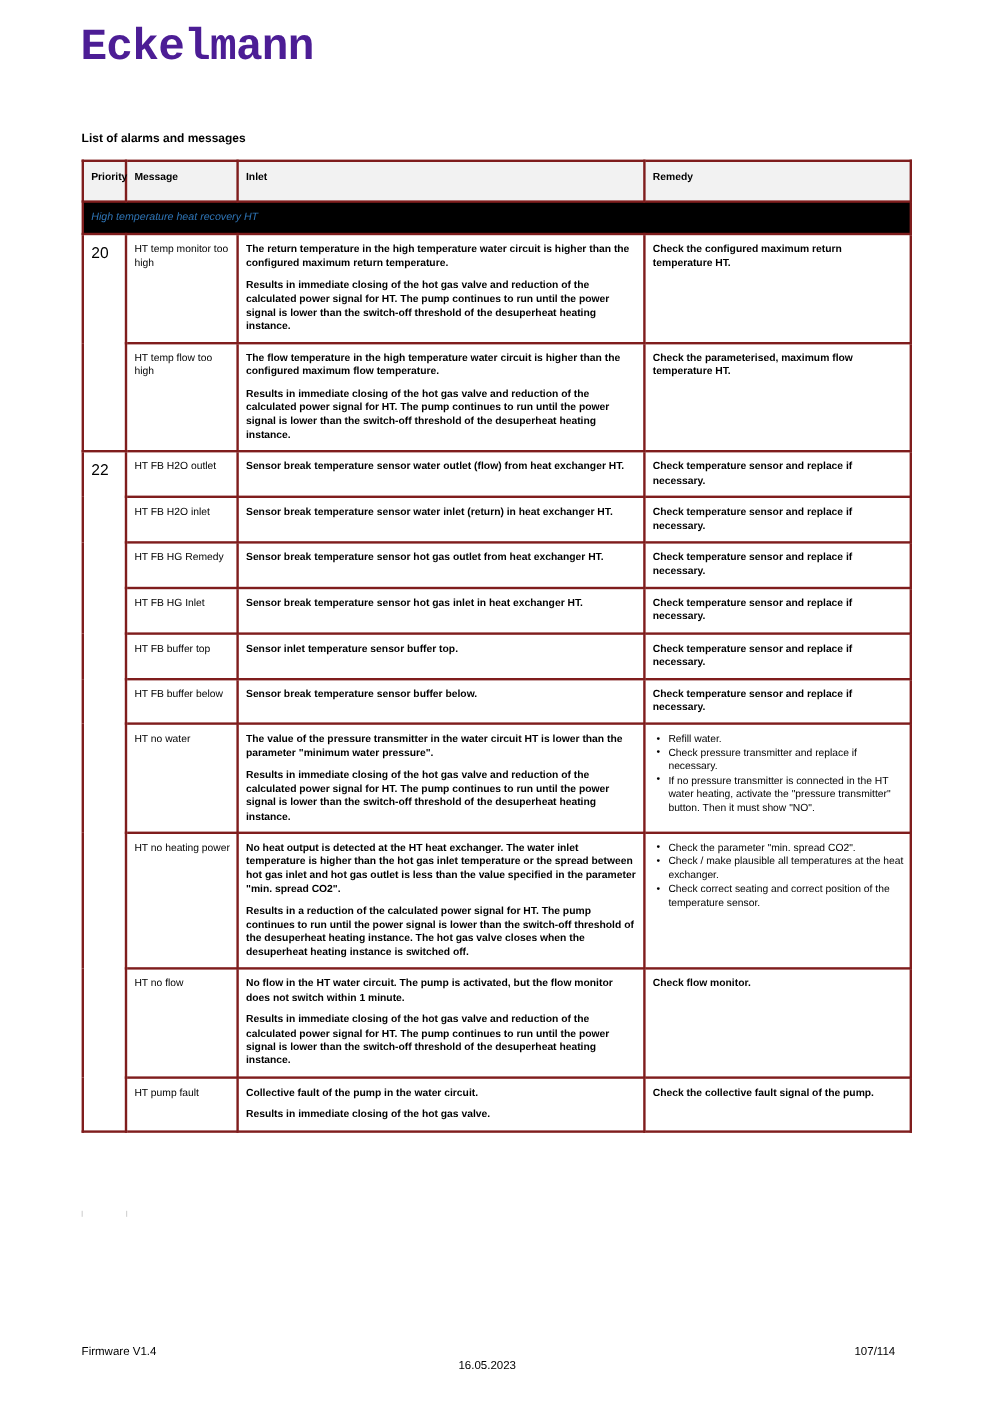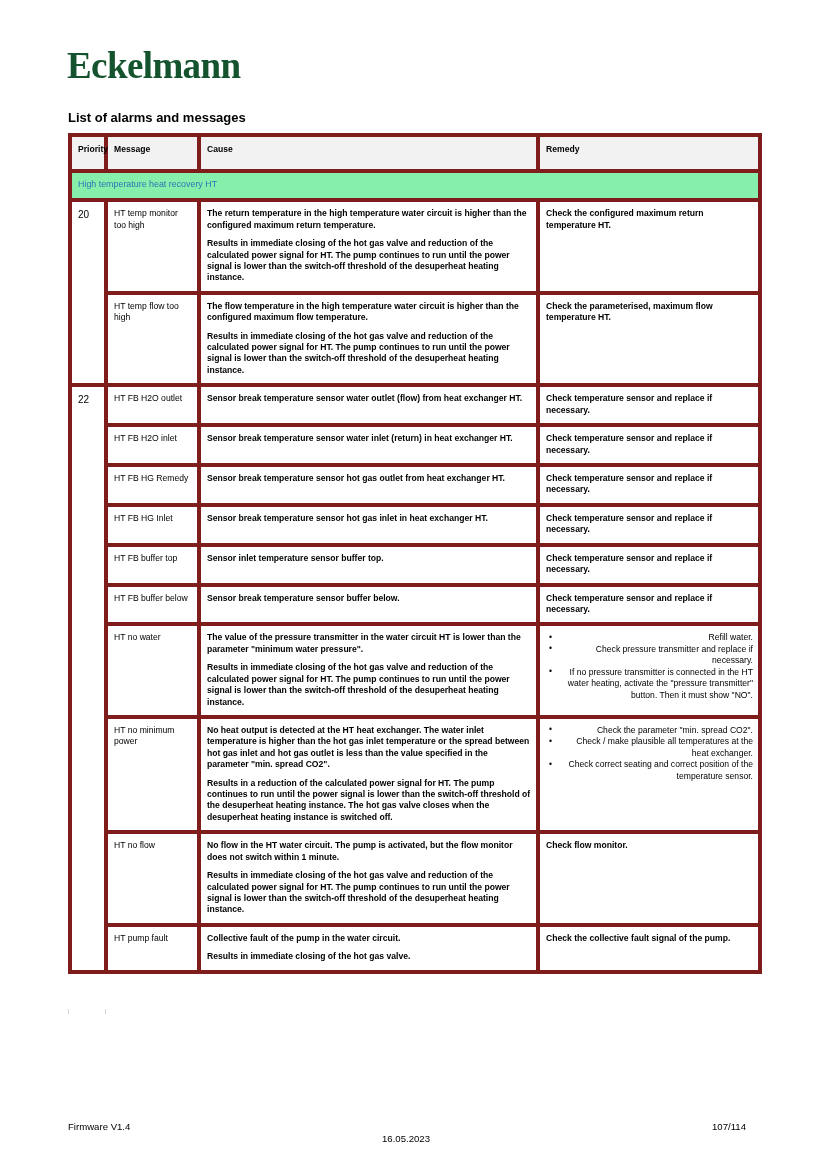--- a/index.html
+++ b/index.html
@@ -21,35 +21,35 @@
     left: 0; top: 0;
     width: 827px;
     height: 1169px;
     overflow: hidden;
   }
 
   
   .logo {
     position: absolute;
     left: 67px;
-    top: 47px;
-    font-family: Liberation Serif, serif;
+    top: 22px;
+    font-family: Liberation Mono, monospace;
     font-weight: bold;
     font-size: 37px;
     letter-spacing: -0.6px;
-    color: #14532d;
+    color: #4c1d95;
     line-height: 1;
   }
 
   
   .doc-heading {
     position: absolute;
     left: 68px;
     top: 110px;
-    font-size: 13px;
+    font-size: 10px;
     font-weight: bold;
     color: #000000;
     line-height: 1.2;
   }
 
   
   .tbl-wrap {
     position: absolute;
     left: 68px;
     top: 133px;
@@ -62,66 +62,66 @@
     font-size: 8.6px;
     line-height: 1.33;
   }
   table.alarms col.c-prio    { width: 36px; }
   table.alarms col.c-message { width: 93px; }
   table.alarms col.c-cause   { width: 339px; }
   table.alarms col.c-remedy  { width: 222px; }
 
   table.alarms th,
   table.alarms td {
-    border: 4px solid #7f1d1d;
+    border: 2px solid #7f1d1d;
     vertical-align: top;
     padding: 6px 5px 7px 6px;
     text-align: left;
   }
   table.alarms thead th {
     background: #f2f2f2;
     font-weight: bold;
     font-size: 8.6px;
     padding-top: 7px;
     padding-bottom: 14px;
     color: #000;
   }
   td.prio {
-    font-size: 10px;
+    font-size: 13px;
     padding-top: 6px;
     border-bottom-color: #d4d4d4;
   }
   .sect-row td {
-    background: #86efac;
+    background: #000000;
     color: #2e74b5;
     font-size: 8.9px;
     padding-top: 7px;
     padding-bottom: 8px;
     border-left: 1px solid #d4d4d4;
     border-right: 1px solid #d4d4d4;
     border-top: 1px solid #d4d4d4;
     border-bottom: 1px solid #d4d4d4;
+    font-style: italic;
   }
   td p {
     margin: 0 0 0 0;
     font-weight: bold;
   }
   td p + p {
     margin-top: 7px;
   }
   ul.remedy {
     margin: 0;
     padding: 0 0 0 13px;
     list-style: none;
   }
   ul.remedy li {
     position: relative;
     margin: 0 0 0 0;
     padding-left: 0;
-    text-align: right;
   }
   ul.remedy li::before {
     content: "\2022";
     position: absolute;
     left: -10px;
     top: -0.5px;
     font-size: 8.6px;
     line-height: 1.33;
   }
 
@@ -163,21 +163,21 @@
       <colgroup>
         <col class="c-prio">
           <col class="c-message">
           <col class="c-cause">
           <col class="c-remedy">
       </colgroup>
       <thead>
         <tr>
           <th>Priority</th>
           <th>Message</th>
-          <th>Cause</th>
+          <th>Inlet</th>
           <th>Remedy</th>
         </tr>
       </thead>
       <tbody id="tbody">
         <tr class="sect-row">
           <td colspan="4">High temperature heat recovery HT</td>
         </tr>
       <tr>
             <td class="prio" rowspan="2">20</td>
             <td>HT temp monitor too high</td>
@@ -262,21 +262,21 @@
             </td>
             <td>
               <ul class="remedy">
                 <li>Refill water.</li>
                 <li>Check pressure transmitter and replace if necessary.</li>
                 <li>If no pressure transmitter is connected in the HT water heating, activate the "pressure transmitter" button. Then it must show "NO".</li>
               </ul>
             </td>
           </tr>
           <tr>
-            <td>HT no minimum power</td>
+            <td>HT no heating power</td>
             <td>
               <p>No heat output is detected at the HT heat exchanger. The water inlet temperature is higher than the hot gas inlet temperature or the spread between hot gas inlet and hot gas outlet is less than the value specified in the parameter "min. spread CO2".</p>
               <p>Results in a reduction of the calculated power signal for HT. The pump continues to run until the power signal is lower than the switch-off threshold of the desuperheat heating instance. The hot gas valve closes when the desuperheat heating instance is switched off.</p>
             </td>
             <td>
               <ul class="remedy">
                 <li>Check the parameter "min. spread CO2".</li>
                 <li>Check / make plausible all temperatures at the heat exchanger.</li>
                 <li>Check correct seating and correct position of the temperature sensor.</li>
               </ul>

